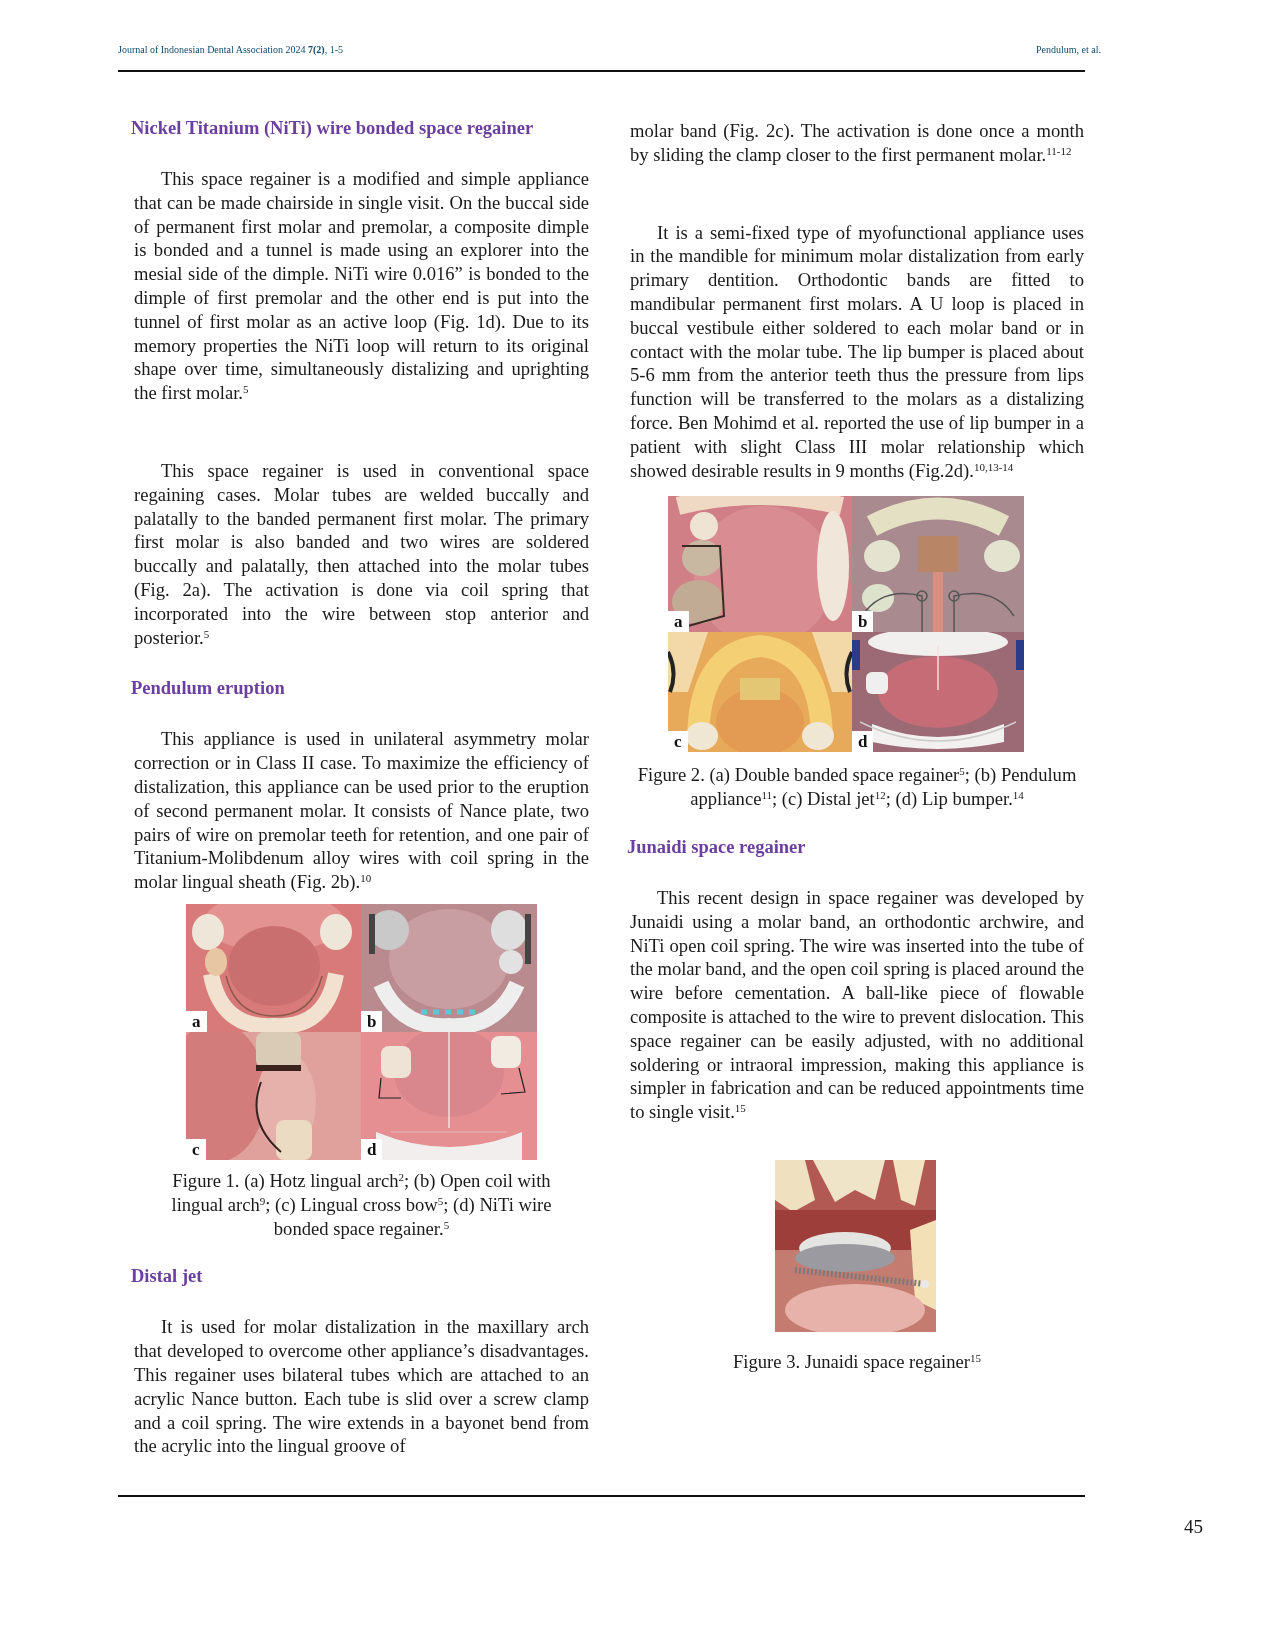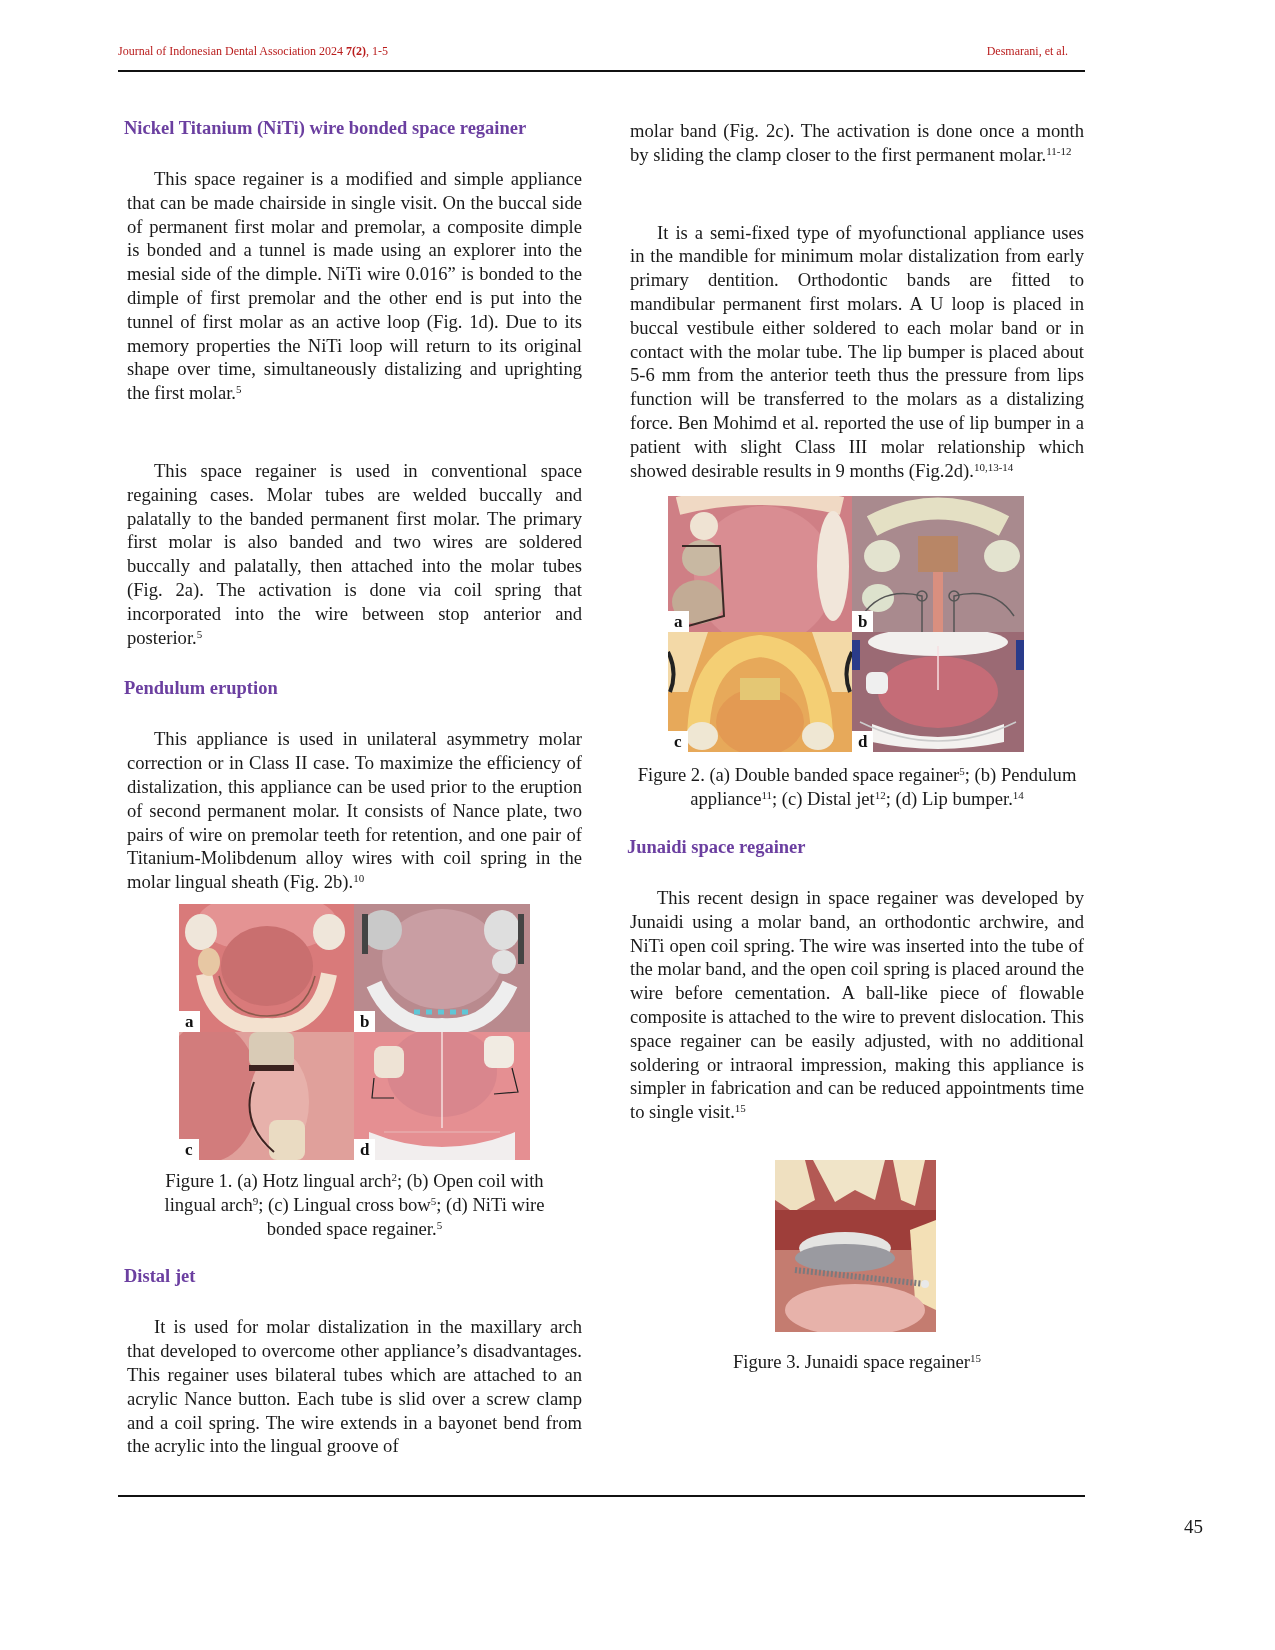--- a/index.html
+++ b/index.html
@@ -1,30 +1,30 @@
 <!DOCTYPE html>
 <html><head>
 <meta charset="utf-8">
 <style>
   html, body { margin: 0; padding: 0; background: #ffffff; }
   body { width: 1275px; height: 1650px; position: relative; overflow: hidden;
          font-family: "Liberation Serif", "DejaVu Serif", serif; color: #1a1a1a; }
-  .running-head { position: absolute; left: 118px; right: 207px; top: 44px; height: 22px;
-                  font-size: 12px; color: #b91c1c; }
+  .running-head { position: absolute; left: 118px; right: 174px; top: 44px; height: 22px;
+                  font-size: 10px; color: #0c4a6e; }
   .running-head .left { position: absolute; left: 0; top: 0; }
   .running-head .right { position: absolute; right: 0; top: 0; }
   .running-head b { font-weight: bold; }
   .head-rule { position: absolute; left: 118px; width: 967px; top: 70px; height: 0;
                border-top: 2px solid #111; }
   .foot-rule { position: absolute; left: 118px; width: 967px; top: 1495px; height: 0;
                border-top: 2px solid #111; }
   .page-number { position: absolute; left: 0; width: 1203px; top: 1516px; text-align: right;
                  font-size: 19px; }
   .col { position: absolute; top: 116px; }
-  .col-left { left: 124px; width: 461px; }
+  .col-left { left: 131px; width: 461px; }
   .col-right { left: 627px; width: 460px; }
   h2.section-heading { margin: 0; font-size: 18.5px; font-weight: bold; color: #6b3fa0;
                        line-height: 24px; height: 24px; }
   p.body { margin: 3px; font-size: 18.6px; line-height: 23.8px; text-align: justify;
            text-indent: 27px; hyphens: none; }
   p.body.noindent { text-indent: 0; }
   sup { font-size: 11px; line-height: 0; vertical-align: 6px; }
   .gap-after-heading { height: 24px; }
   .gap-section { height: 24px; }
   .figure { position: relative; margin: 0 auto; }
@@ -33,21 +33,21 @@
   .fig-label { position: absolute; background: #ffffff; font-weight: bold; font-size: 17px;
                padding: 1px 6px 0 6px; line-height: 20px; color: #111; }
   .caption { font-size: 18.6px; line-height: 23.8px; text-align: center; margin: 0; font-family: Liberation Serif, serif; }
   svg { display: block; }
 </style>
 </head>
 <body>
 
 <div class="running-head">
   <span class="left"><span>Journal of Indonesian Dental Association 2024 </span><b>7(2)</b><span>, 1-5</span></span>
-  <span class="right">Desmarani, et al.</span>
+  <span class="right">Pendulum, et al.</span>
 </div>
 <div class="head-rule"></div>
 
 <div class="col col-left">
 
   <h2 class="section-heading">Nickel Titanium (NiTi) wire bonded space regainer</h2>
   <div class="gap-after-heading"></div>
   <p class="body"><span>This space regainer is a modified and simple appliance that can be made chairside in single visit. On the buccal side of permanent first molar and premolar, a composite dimple is bonded and a tunnel is made using an explorer into the mesial side of the dimple. NiTi wire 0.016” is bonded to the dimple of first premolar and the other end is put into the tunnel of first molar as an active loop (Fig. 1d). Due to its memory properties the NiTi loop will return to its original shape over time, simultaneously distalizing and uprighting the first molar.</span><sup>5</sup></p>
   <div class="gap-section"></div>
 

